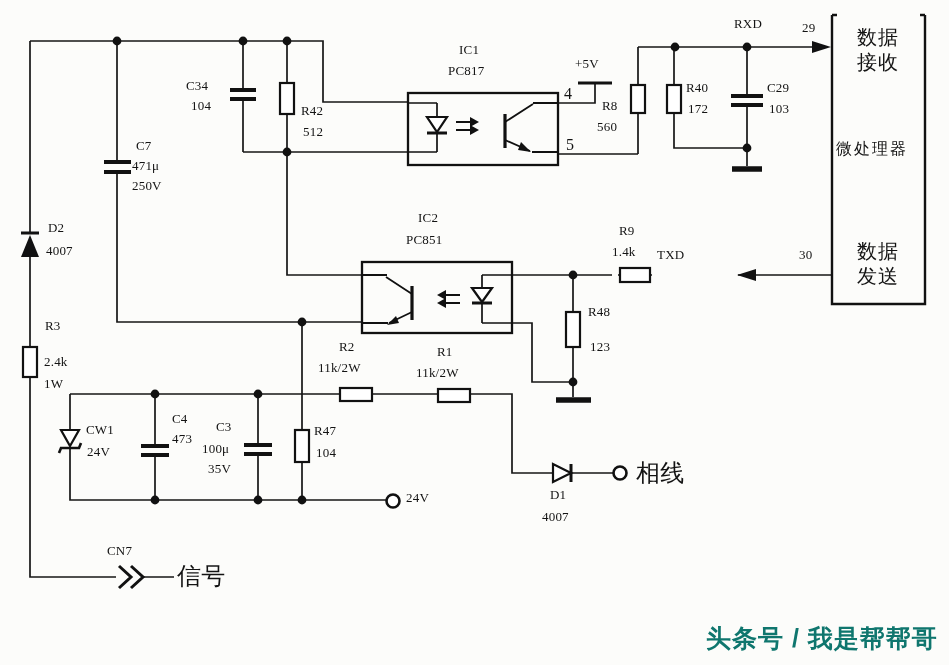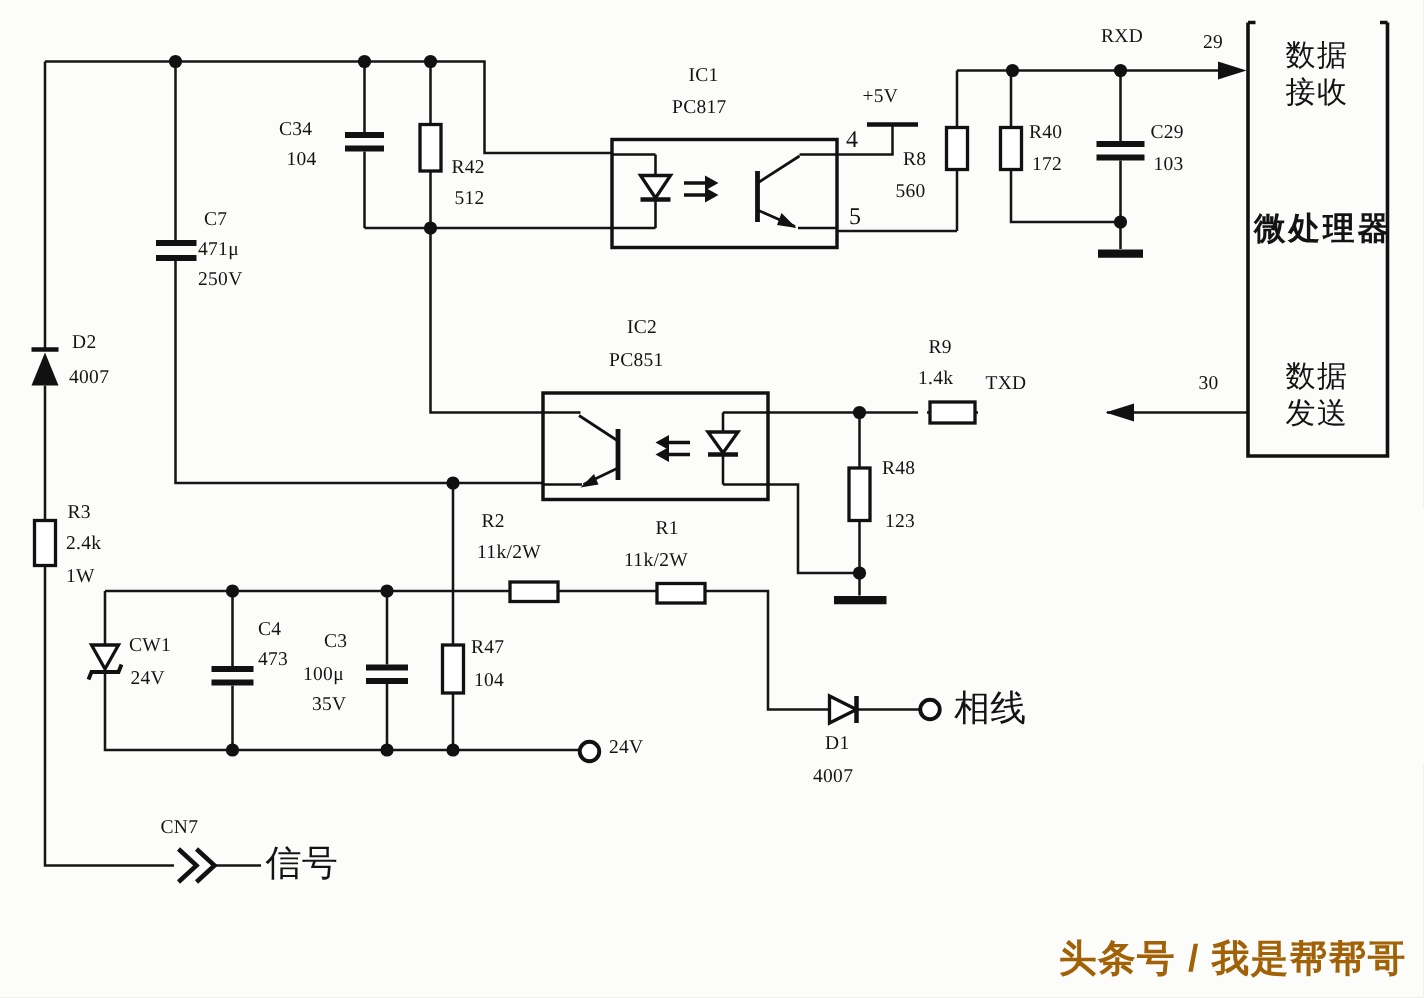--- a/index.html
+++ b/index.html
@@ -9,29 +9,29 @@
     font-family:"Liberation Serif","DejaVu Serif",serif;
     color:#111;
   }
   svg{position:absolute;left:0;top:0;}
   .lbl{
     position:absolute;font-size:13px;line-height:1.05;white-space:nowrap;
     color:#131313;letter-spacing:0.2px;
   }
   .cn{font-size:24px;}
   .mcu-t{font-size:20px;letter-spacing:1px;}
-  .mcu-name{font-size:21px;letter-spacing:2px;font-weight:bold;}
+  .mcu-name{font-size:16px;letter-spacing:2px;}
   .pin{font-size:16px;}
   .caption{
     position:absolute;left:202px;top:614px;font-size:22px;color:#1c1c1c;
     font-family:"Liberation Sans","DejaVu Sans",sans-serif;letter-spacing:1px;
   }
   .caption .gap{display:inline-block;width:18px;}
   .watermark{
-    position:absolute;left:706px;top:622px;font-size:25px;color:#a16207;
+    position:absolute;left:706px;top:622px;font-size:25px;color:#0f766e;
     font-family:"Liberation Sans","DejaVu Sans",sans-serif;letter-spacing:1px;
     font-weight:bold;
   }
 </style>
 </head>
 <body>
 
 <div class="stage">
 
 <svg width="949" height="665" viewBox="0 0 949 665">
@@ -187,35 +187,35 @@
 <span class="lbl" style="left:406px;top:233px">PC851</span>
 <span class="lbl" style="left:619px;top:224px">R9</span>
 <span class="lbl" style="left:612px;top:245px">1.4k</span>
 <span class="lbl" style="left:657px;top:248px">TXD</span>
 <span class="lbl" style="left:799px;top:248px">30</span>
 <span class="lbl" style="left:588px;top:305px">R48</span>
 <span class="lbl" style="left:590px;top:340px">123</span>
 
 <span class="lbl" style="left:48px;top:221px">D2</span>
 <span class="lbl" style="left:46px;top:244px">4007</span>
-<span class="lbl" style="left:45px;top:334px">R3</span>
+<span class="lbl" style="left:45px;top:319px">R3</span>
 <span class="lbl" style="left:44px;top:355px">2.4k</span>
 <span class="lbl" style="left:44px;top:377px">1W</span>
 
 <span class="lbl" style="left:86px;top:423px">CW1</span>
 <span class="lbl" style="left:87px;top:445px">24V</span>
 <span class="lbl" style="left:172px;top:412px">C4</span>
 <span class="lbl" style="left:172px;top:432px">473</span>
 <span class="lbl" style="left:216px;top:420px">C3</span>
 <span class="lbl" style="left:202px;top:442px">100μ</span>
 <span class="lbl" style="left:208px;top:462px">35V</span>
 <span class="lbl" style="left:314px;top:424px">R47</span>
 <span class="lbl" style="left:316px;top:446px">104</span>
 
-<span class="lbl" style="left:321px;top:340px">R2</span>
+<span class="lbl" style="left:339px;top:340px">R2</span>
 <span class="lbl" style="left:318px;top:361px">11k/2W</span>
 <span class="lbl" style="left:437px;top:345px">R1</span>
 <span class="lbl" style="left:416px;top:366px">11k/2W</span>
 
 <span class="lbl" style="left:550px;top:488px">D1</span>
 <span class="lbl" style="left:542px;top:510px">4007</span>
 <span class="lbl cn" style="left:636px;top:461px">相线</span>
 <span class="lbl" style="left:406px;top:491px">24V</span>
 
 <span class="lbl" style="left:107px;top:544px">CN7</span>

